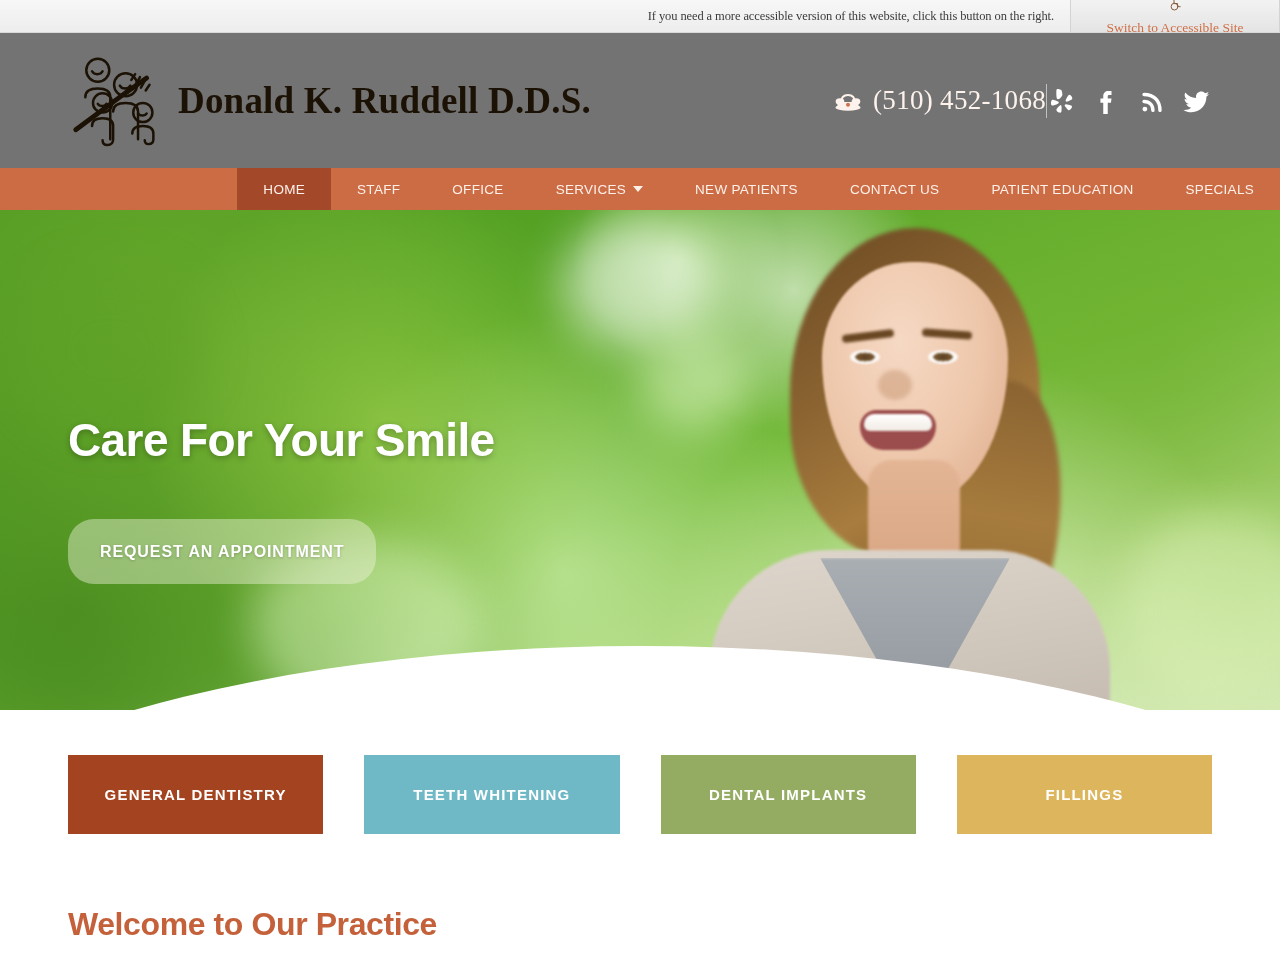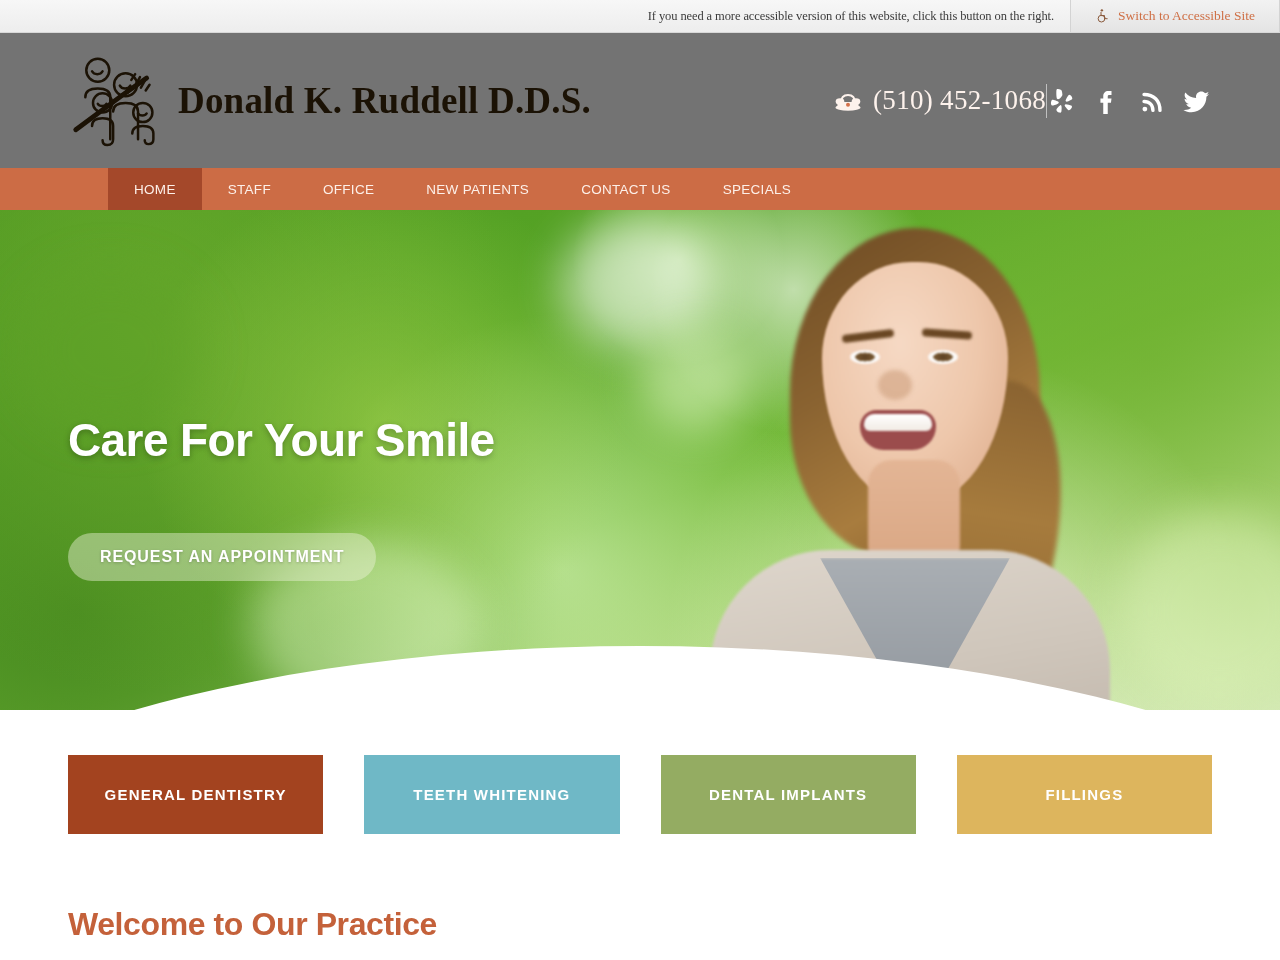--- a/index.html
+++ b/index.html
@@ -36,20 +36,21 @@
   .access-btn {
     width: 210px;
     background: linear-gradient(#f2f2f2, #e4e4e4);
     border-left: 1px solid #d3d3d3;
     border-right: 1px solid #d3d3d3;
     display: flex;
     align-items: center;
     justify-content: center;
     gap: 8px;
     cursor: pointer;
+    flex-direction: column;
   }
   .access-btn .label {
     font-family: "Liberation Serif", serif;
     font-size: 13.5px;
     color: #cf7046;
     white-space: nowrap;
   }
   .wheelchair { width: 15px; height: 16px; display: block; }
 
   
@@ -109,20 +110,21 @@
   
   .nav {
     position: relative;
     width: 1280px;
     height: 42px;
     background: #cc6c45;
     display: flex;
     align-items: stretch;
     padding-left: 108px;
     z-index: 5;
+    justify-content: flex-end;
   }
   .nav-item {
     display: flex;
     align-items: center;
     justify-content: center;
     gap: 7px;
     padding: 0 26px;
     color: #fdf0e9;
     font-size: 13.5px;
     letter-spacing: 0.3px;
@@ -279,25 +281,25 @@
   }
   .hero-title {
     font-size: 46px;
     font-weight: bold;
     color: #ffffff;
     letter-spacing: -0.6px;
     text-shadow: 0 2px 6px rgba(0,0,0,0.28);
     white-space: nowrap;
   }
   .hero-cta {
-    margin-top: 66px;
+    margin-top: 52px;
     display: inline-flex;
     align-items: center;
     justify-content: center;
-    height: 48px;
+    height: 65px;
     padding: 12px 32px;
     border-radius: 26px;
     background: rgba(236,241,214,0.45);
     color: #ffffff;
     font-size: 16px;
     font-weight: bold;
     letter-spacing: 0.9px;
     cursor: pointer;
     text-shadow: 0 1px 3px rgba(0,0,0,0.22);
   }
@@ -438,24 +440,31 @@
   <div class="nav-item active">
     <span>HOME</span>
   </div>
   <div class="nav-item">
     <span>STAFF</span>
   </div>
   <div class="nav-item">
     <span>OFFICE</span>
   </div>
   <div class="nav-item">
+    <span>SERVICES</span>
+    <span class="caret"></span>
+  </div>
+  <div class="nav-item">
     <span>NEW PATIENTS</span>
   </div>
   <div class="nav-item">
     <span>CONTACT US</span>
+  </div>
+  <div class="nav-item">
+    <span>PATIENT EDUCATION</span>
   </div>
   <div class="nav-item">
     <span>SPECIALS</span>
   </div>
 </nav>
 
 <section class="hero">
   <div class="hero-bg"></div>
 
   <div class="bokeh" style="left:560px;top:10px;width:150px;height:130px;background:rgba(255,255,255,0.55);"></div>

